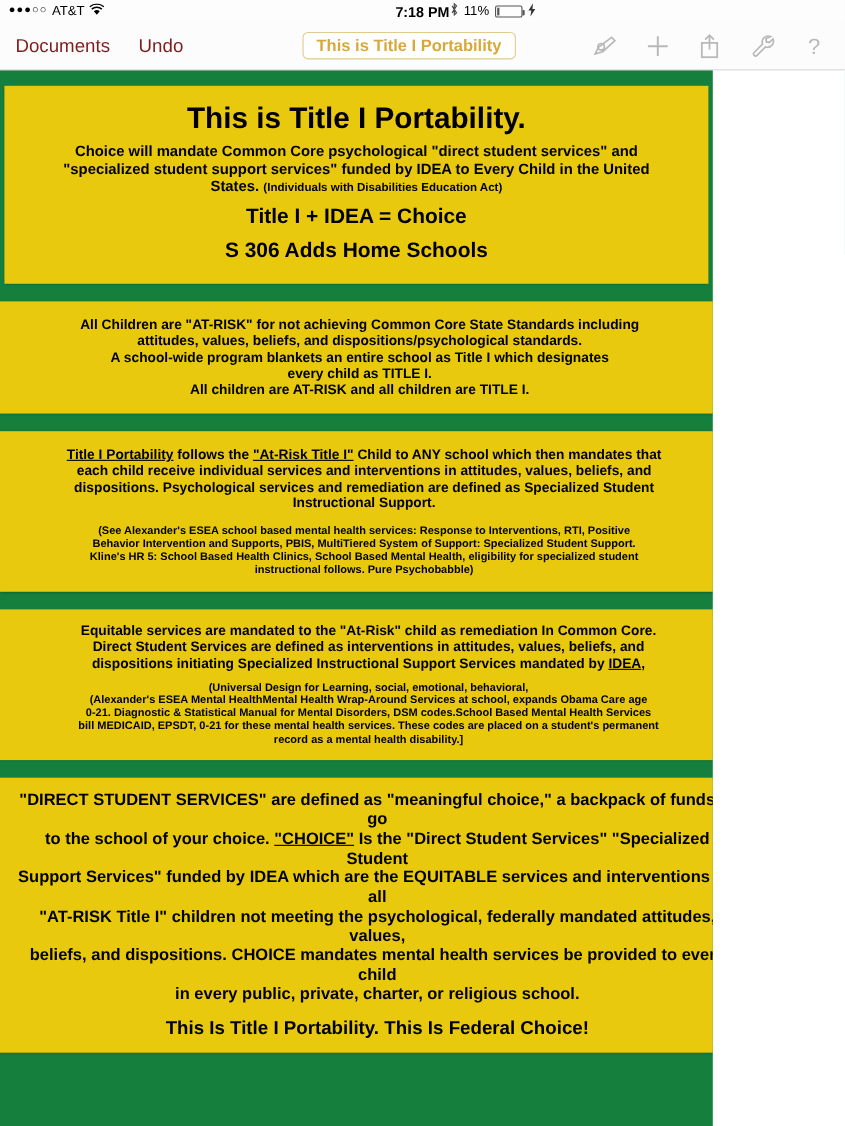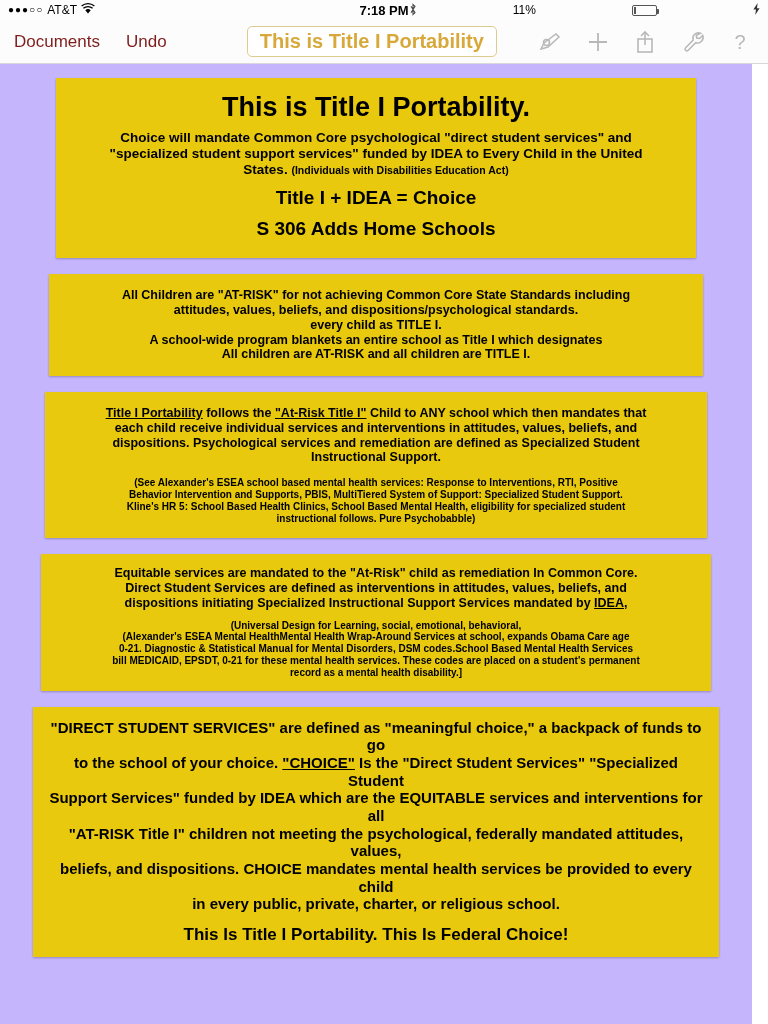--- a/index.html
+++ b/index.html
@@ -15,21 +15,21 @@
     height: 20px;
     display: flex;
     align-items: center;
     padding: 0 8px;
     font-size: 12px;
     color: #000;
     background: #fdfdfd;
   }
   .sb-left { display: flex; align-items: center; gap: 4px; flex: 1; }
   .sb-center { flex: 0 0 auto; font-weight: bold; font-size: 13px; }
-  .sb-right { display: flex; align-items: center; justify-content: space-between; gap: 5px; flex: 1; }
+  .sb-right { display: flex; align-items: center; justify-content: flex-start; gap: 5px; flex: 1; }
   .dots { letter-spacing: 1px; font-size: 10px; line-height: 1; }
   .carrier { font-size: 12px; }
   .wifi { font-size: 12px; }
   .bt { font-size: 11px; }
   .pct { font-size: 12px; }
   .batt {
     width: 25px; height: 11px;
     border: 1px solid #555; border-radius: 2px;
     position: relative;
     display: inline-block;
@@ -59,38 +59,38 @@
     color: #7f1d1d;
     font-size: 17px;
   }
   .tb-center {
     flex: 1;
     display: flex;
     justify-content: center;
   }
   .doc-title {
     color: #d8a93a;
-    font-size: 20px;
+    font-size: 15px;
     font-weight: bold;
     border: 1px solid #e0cb8e;
     border-radius: 5px;
     padding: 3px 12px;
     background: #fff;
     margin-left: 39px;
   }
   .tb-right { display: flex; align-items: center; gap: 24px; color: #b8b8b8; }
   .tb-icon { width: 24px; height: 24px; display: inline-block; }
   .tb-icon svg { display: block; }
 
   
   .page {
     position: relative;
-    width: 752px;
+    width: 648px;
     height: 960px;
-    background: #c4b5fd;
+    background: #15803d;
     padding: 14px 0 0 0;
     overflow: hidden;
   }
   .card {
     background: #e8c90d;
     color: #000;
     margin: 0 auto 16px auto;
     padding: 10px 14px;
     text-align: center;
     line-height: 1.18;
@@ -202,22 +202,22 @@
       <span>States.</span>
       <span class="small-inline">(Individuals with Disabilities Education Act)</span>
     </div>
     <div class="l-19b sp-top">Title I + IDEA = Choice</div>
     <div class="l-19b sp-top">S 306 Adds Home Schools</div>
   </div>
 
   <div class="card c2">
     <div class="l-12b blk">All Children  are "AT-RISK" for not achieving Common Core State Standards including</div>
     <div class="l-12b blk">attitudes, values, beliefs, and dispositions/psychological standards.</div>
+    <div class="l-12b blk">A school-wide program blankets an entire school as Title I  which designates</div>
     <div class="l-12b blk">every child as TITLE I.</div>
-    <div class="l-12b blk">A school-wide program blankets an entire school as Title I  which designates</div>
     <div class="l-12b blk">All children are AT-RISK and all children are TITLE I.</div>
   </div>
 
   <div class="card c3">
     <div class="l-12b blk">
       <span class="u">Title I Portability</span><span> follows the </span><span class="u">"At-Risk Title I"</span><span> Child to ANY school which then mandates that</span>
     </div>
     <div class="l-12b blk">each child receive individual services and interventions in attitudes, values, beliefs, and</div>
     <div class="l-12b blk">dispositions.  Psychological services and remediation are defined as Specialized Student</div>
     <div class="l-12b blk">Instructional Support.</div>

